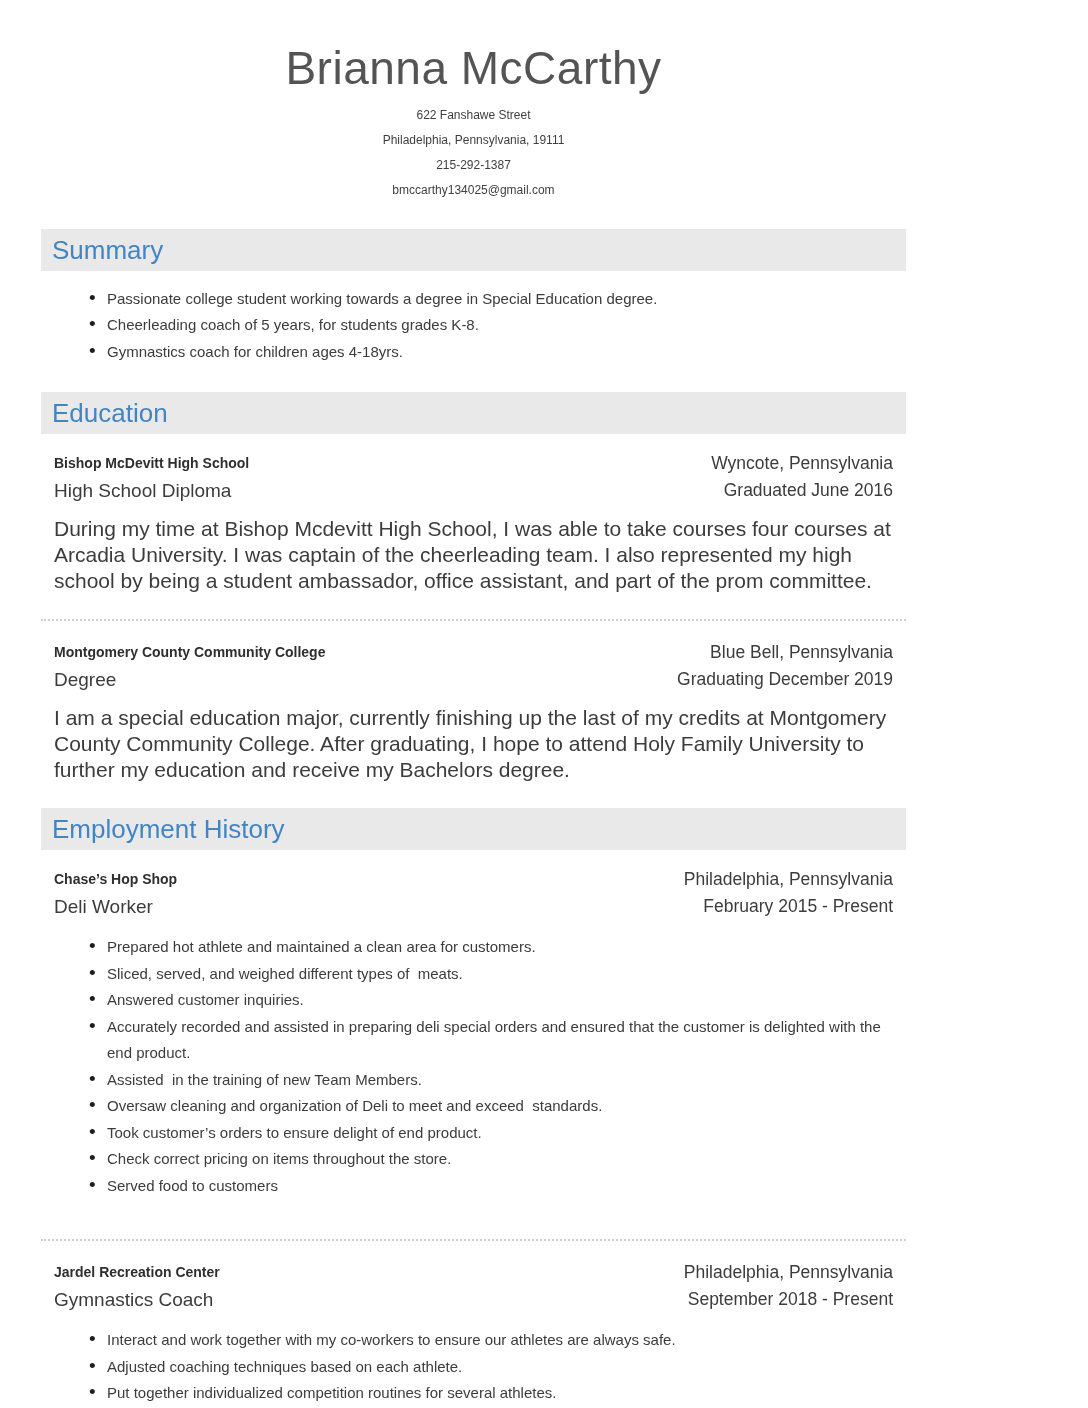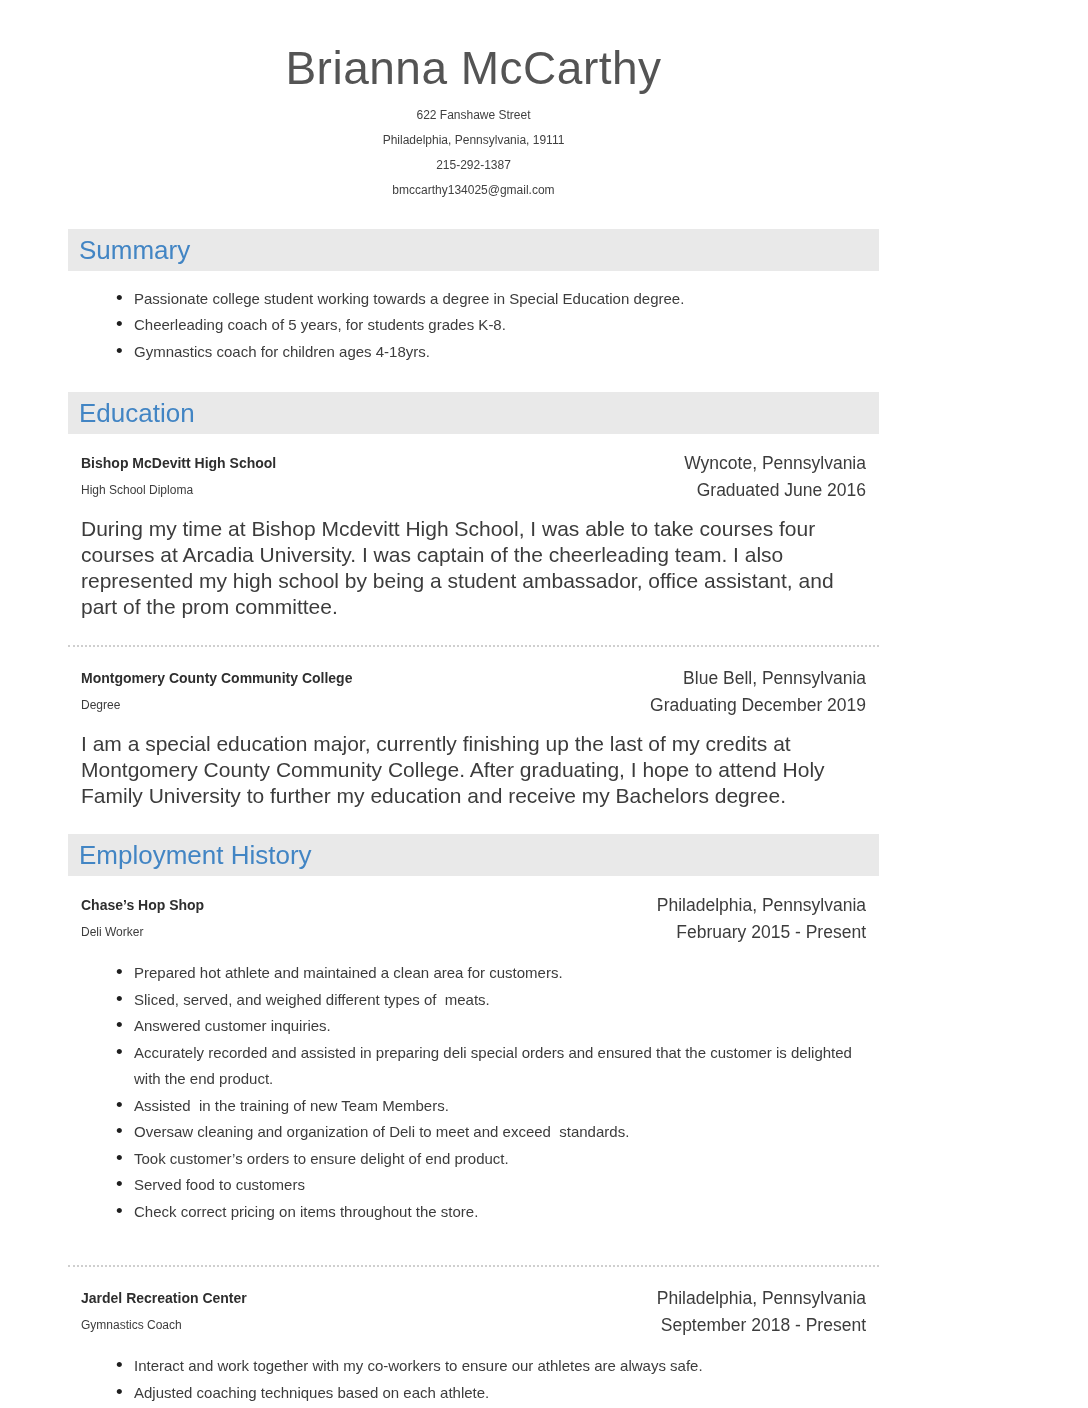--- a/index.html
+++ b/index.html
@@ -8,21 +8,21 @@
     --text:#3c3c3c;
     --title:#2e2e2e;
     --name:#545454;
     --divider:#cfcfcf;
   }
   *{margin:0;padding:0;box-sizing:border-box;}
   html,body{background:#ffffff;}
   body{font-family:"Liberation Sans","DejaVu Sans",sans-serif;color:var(--text);}
   .page{
     width:947px;height:1408px;overflow:hidden;background:#ffffff;
-    padding:42px 68px 60px;
+    padding:42px 41px 60px;
   }
   
   .resume-header{text-align:center;}
   .name{
     font-size:46px;font-weight:300;color:var(--name);
     line-height:1.15;letter-spacing:0.5px;
   }
   .contact{margin-top:8px;font-size:12px;line-height:25px;color:#3f3f3f;}
   
   .section-bar{
@@ -40,21 +40,21 @@
     font-size:15px;white-space:pre-wrap;
   }
   ul.bullets li::before{
     content:"\2022";position:absolute;left:0;top:-1px;
     font-size:19px;color:#1e1e1e;
   }
   
   .entry{margin-top:16px;}
   .entry-head{display:flex;justify-content:space-between;padding:0 13px;}
   .entry-title{font-size:14px;font-weight:bold;color:var(--title);line-height:27px;}
-  .entry-sub{font-size:12px;line-height:27px;color:var(--text);}
+  .entry-sub{font-size:19px;line-height:27px;color:var(--text);}
   .entry-meta{text-align:right;font-size:17.5px;line-height:27px;color:var(--text);flex-shrink:0;}
   .entry-desc{
     margin:12px 13px 0;font-size:21px;line-height:26px;color:var(--text);
   }
   .divider{border-top:2px dotted var(--divider);height:0;}
   .sec-education .divider{margin:25px 0 18px;}
   .sec-employment .divider{margin:40px 0 18px;}
 </style>
 </head>
 <body>
@@ -131,22 +131,22 @@
       </div>
       <ul class="bullets" style="margin-top:14px;">
 
       <li>Prepared hot athlete and maintained a clean area for customers.</li>
           <li>Sliced, served, and weighed different types of  meats.</li>
           <li>Answered customer inquiries.</li>
           <li>Accurately recorded and assisted in preparing deli special orders and ensured that the customer is delighted with the end product.</li>
           <li>Assisted  in the training of new Team Members.</li>
           <li>Oversaw cleaning and organization of Deli to meet and exceed  standards.</li>
           <li>Took customer’s orders to ensure delight of end product.</li>
+          <li>Check correct pricing on items throughout the store.</li>
           <li>Served food to customers</li>
-          <li>Check correct pricing on items throughout the store.</li>
         </ul>
     </div>
 
     <div class="divider"></div>
 
     <div class="entry">
       <div class="entry-head">
         <div>
           <div class="entry-title">Jardel Recreation Center</div>
           <div class="entry-sub">Gymnastics Coach</div>

